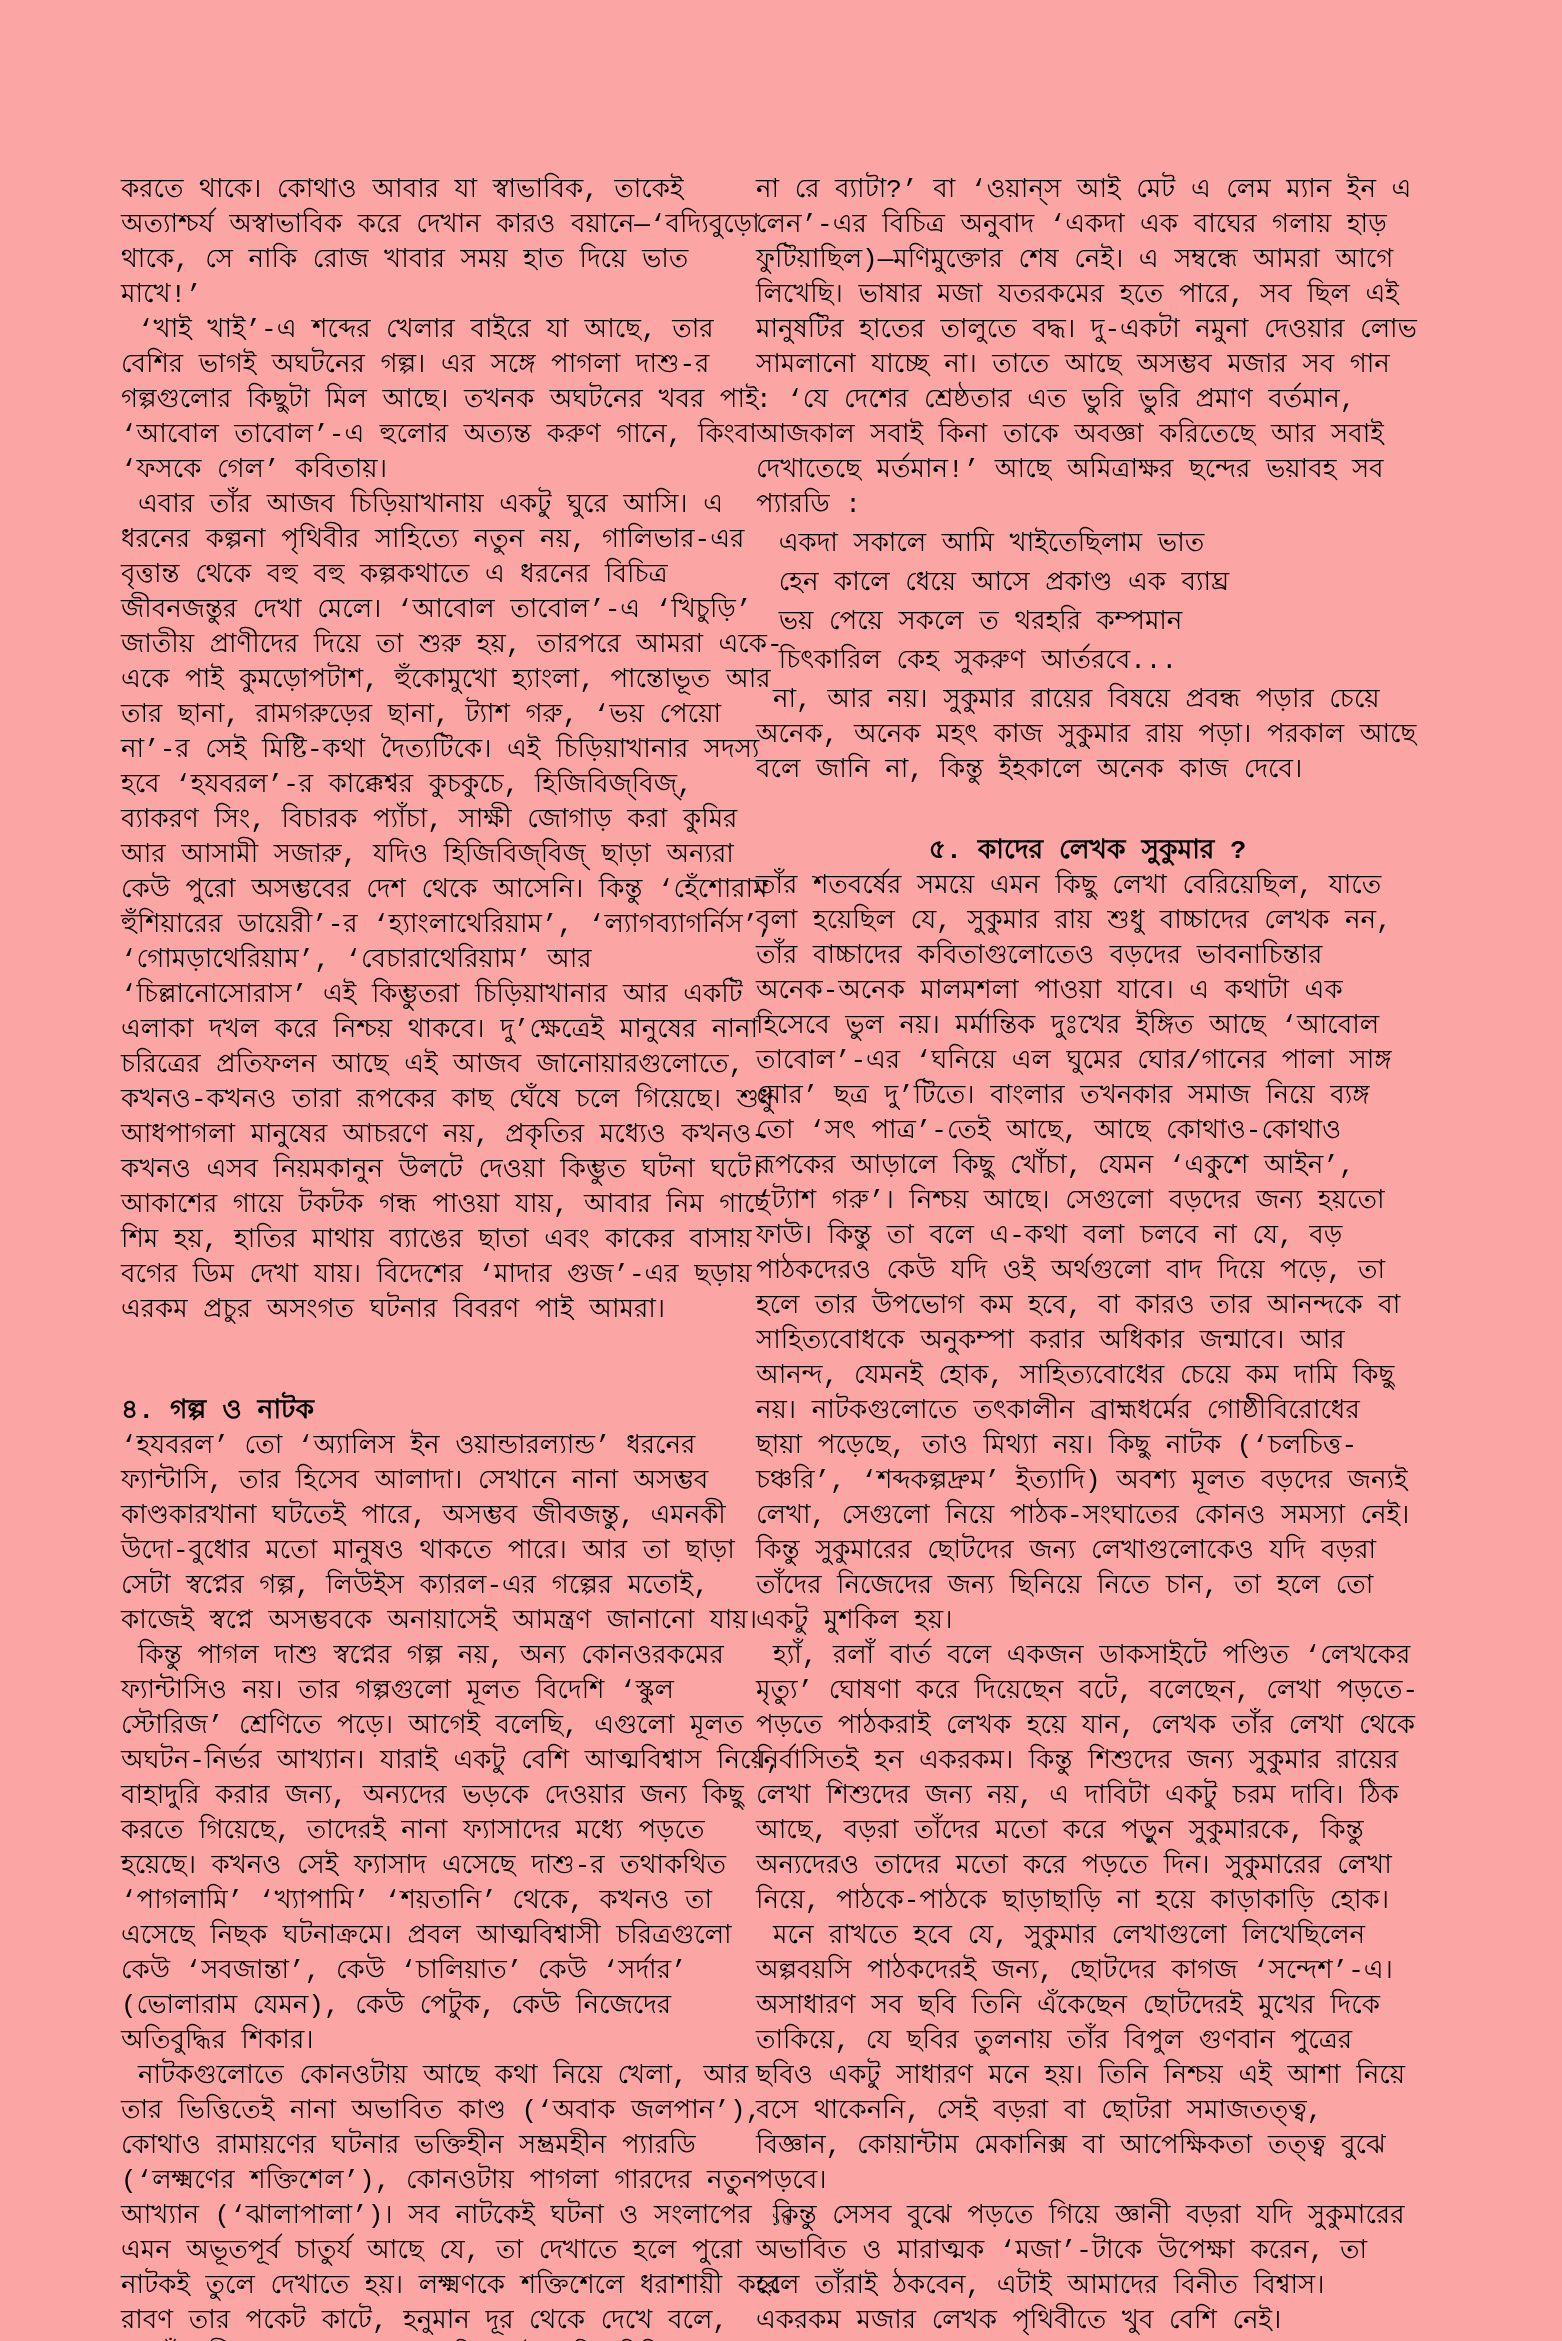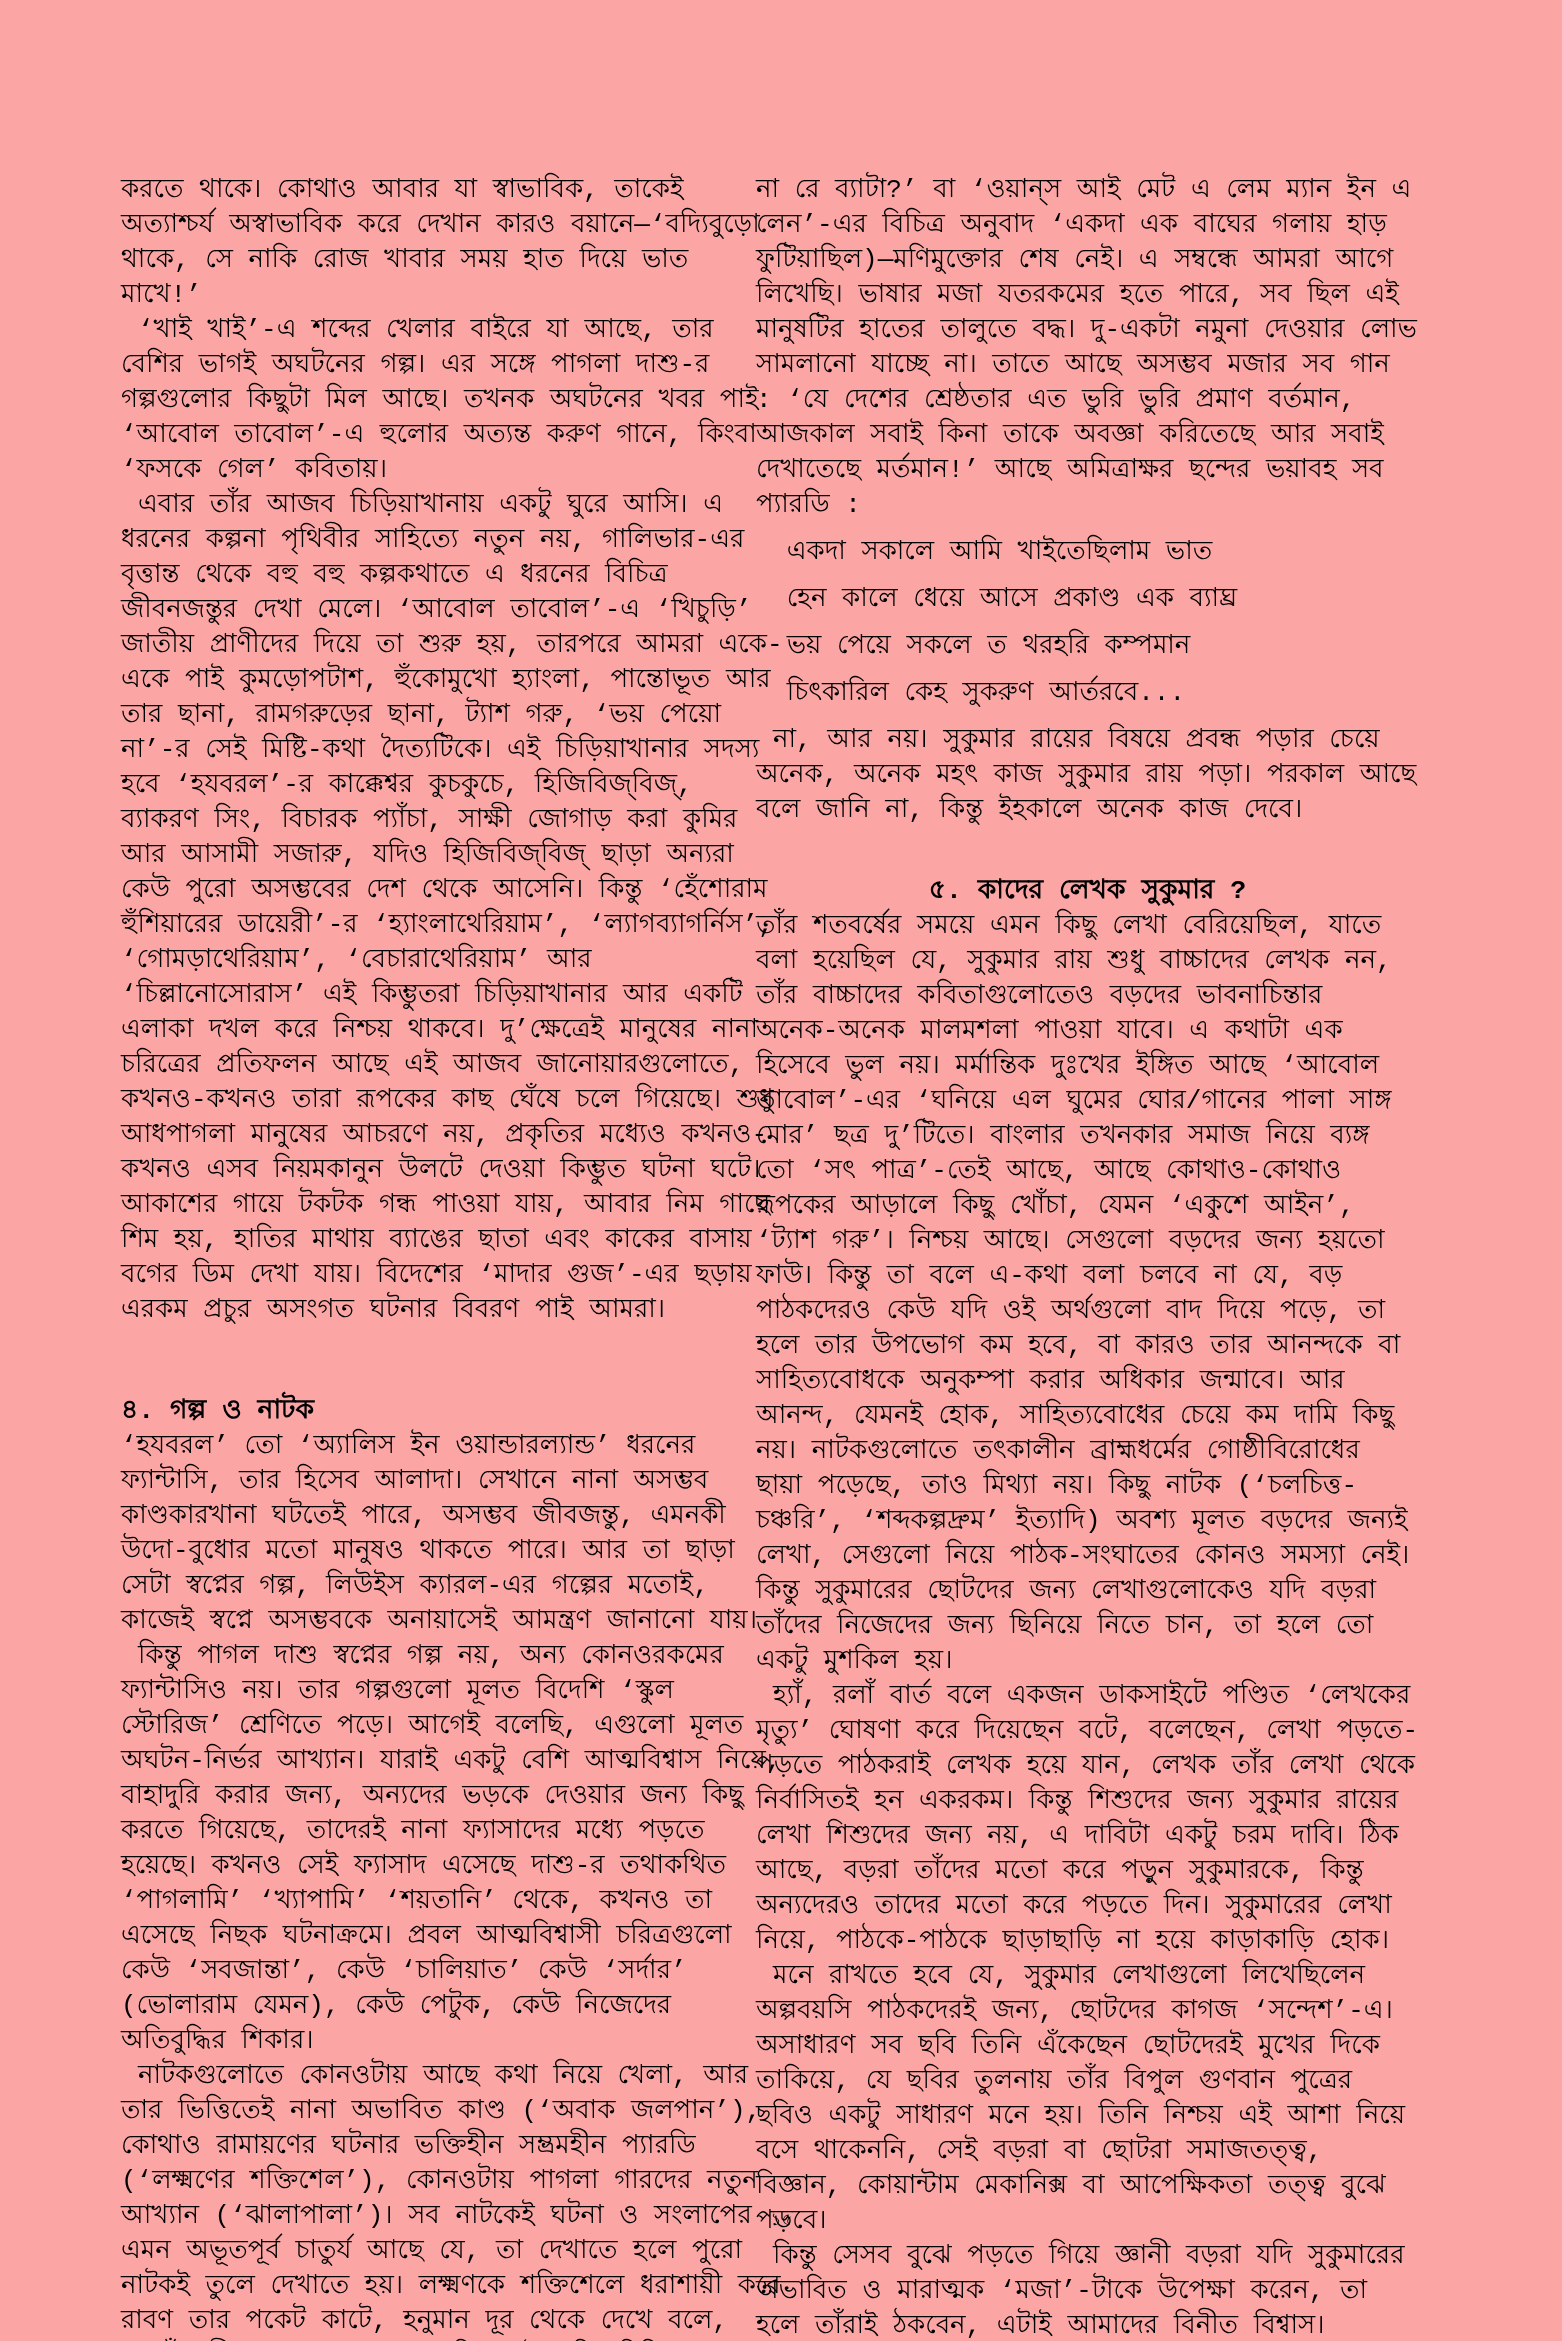--- a/index.html
+++ b/index.html
@@ -37,21 +37,21 @@
   h2.heading {
     font-size: 26.5px;
     font-weight: bold;
     line-height: 35px;
     margin: 66px 0 0 0;
   }
   .col-right h2.heading { margin-top: 46px; text-align: center; }
 
   .verse { margin: 0; }
   p.verse-line {
-    margin: 12px;
+    margin: 4px;
     padding-left: 18.7px;
   }
 
   .page-number {
     position: absolute;
     top: 2207px;
     left: 0;
     width: 100%;
     text-align: center;
     font-size: 17px;

